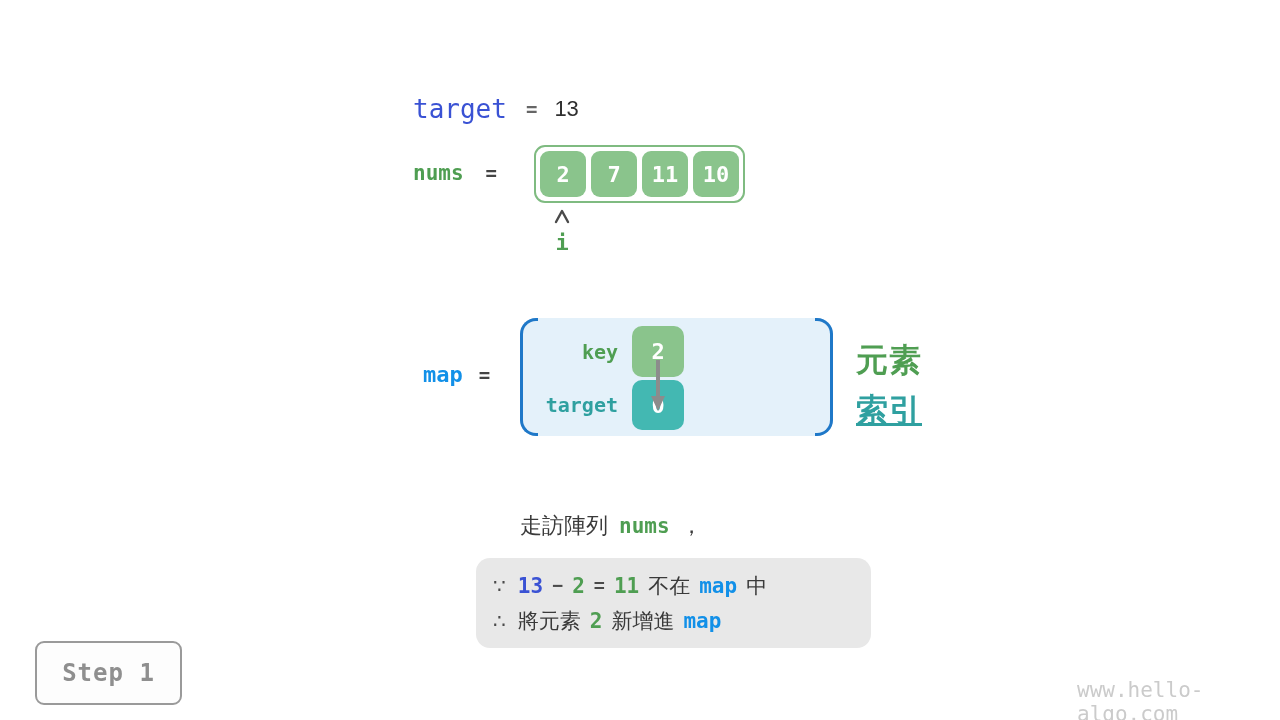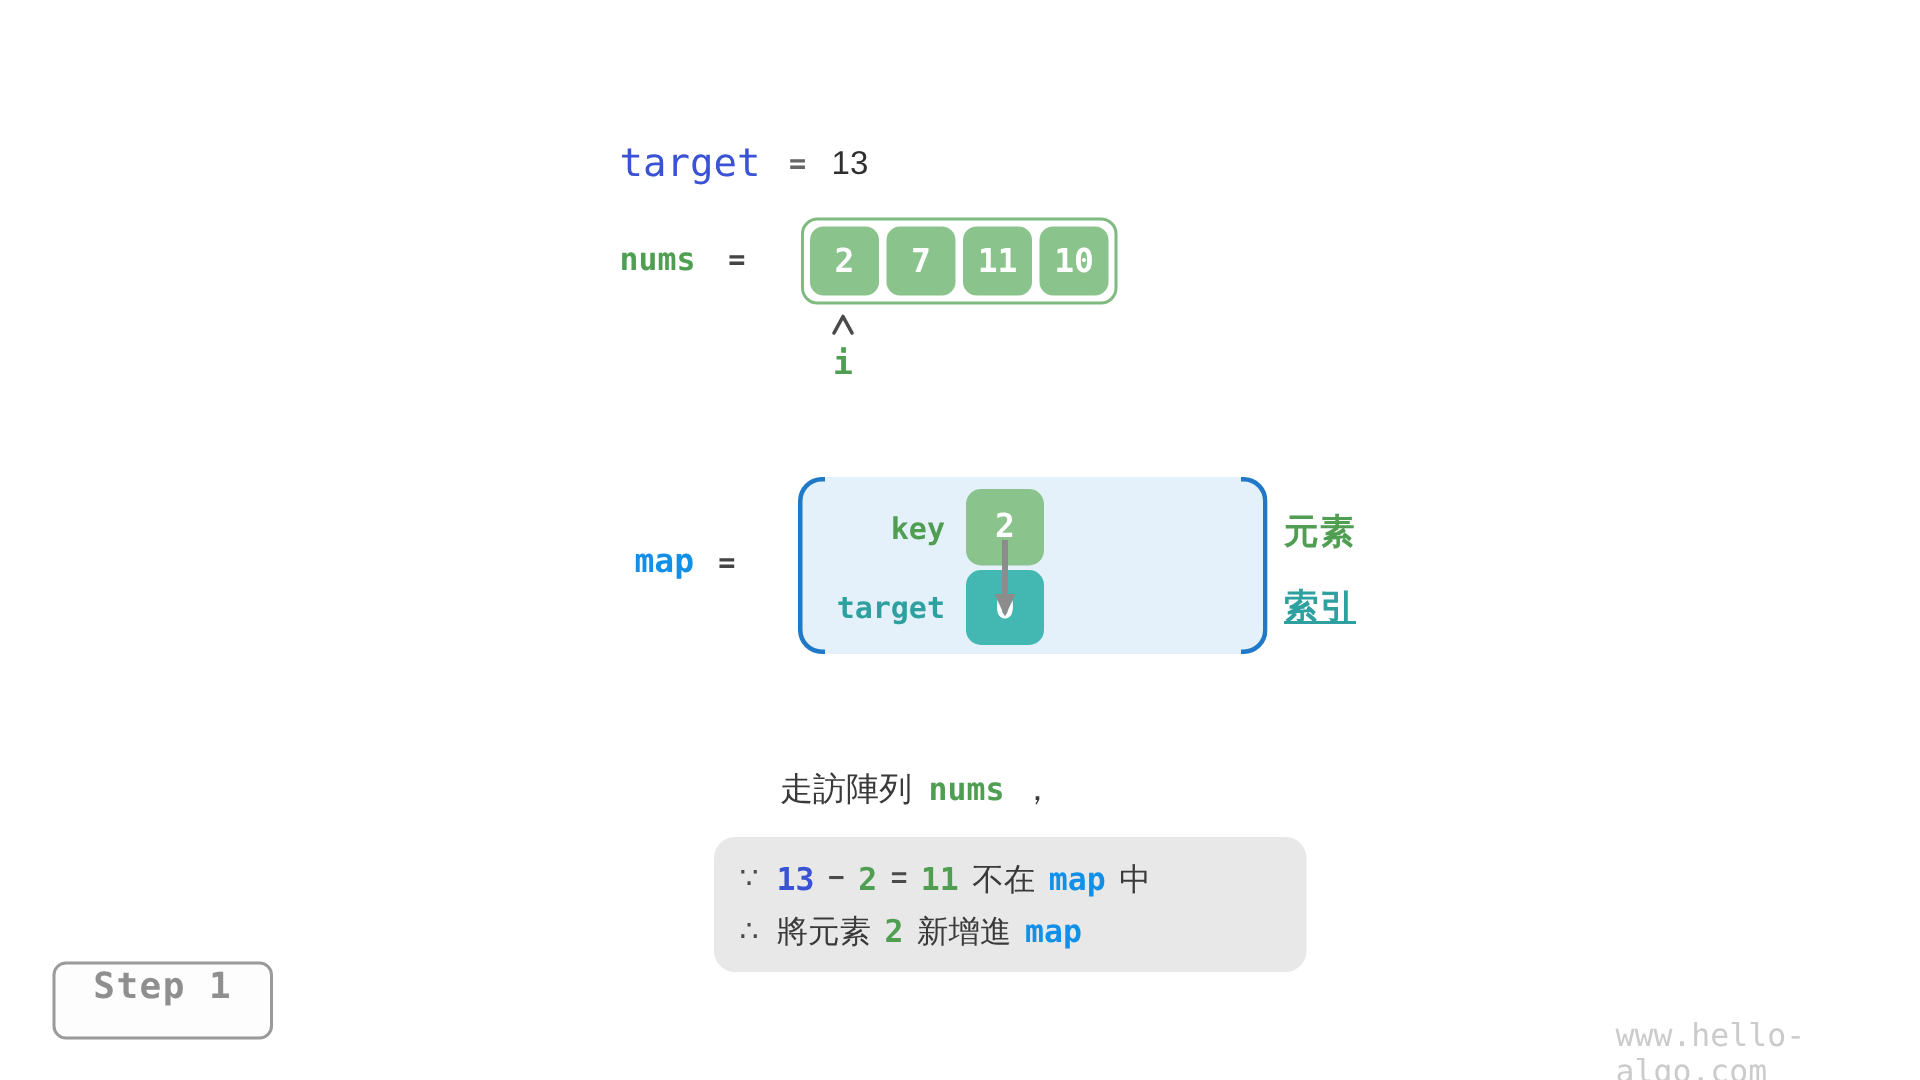--- a/index.html
+++ b/index.html
@@ -30,60 +30,60 @@
 
   
   .pointer-caret{position:absolute;left:553px;top:209px;width:18px;height:15px;}
   .pointer-i{position:absolute;left:553px;top:230px;width:18px;text-align:center;
     font-size:22px;font-weight:bold;color:var(--green,#4f9e52);}
 
   
   .map-label-row{position:absolute;left:423px;top:362px;display:flex;align-items:center;}
   .kw-map{font-size:22px;font-weight:bold;color:var(--azure-blue,#1290e8);}
   .map-eq{font-size:19px;color:#444;font-weight:bold;margin-left:16px;}
-  .map-box{position:absolute;left:532px;top:318px;width:313px;height:118px;
+  .map-box{position:absolute;left:520px;top:318px;width:313px;height:118px;
     background:var(--map-fill,#e4f1fa);border-radius:16px;}
   .bracket{position:absolute;top:0;bottom:0;width:18px;}
   .bracket.left{left:0;border:3px solid var(--bracket-blue,#1f78c8);border-right:none;
     border-radius:16px 0 0 16px;}
   .bracket.right{right:0;border:3px solid var(--bracket-blue,#1f78c8);border-left:none;
     border-radius:0 16px 16px 0;}
   .map-row-label{position:absolute;left:20px;width:78px;text-align:right;
     font-size:20px;font-weight:bold;}
   .map-row-label.key{top:22px;color:var(--green,#4f9e52);}
   .map-row-label.value{top:75px;color:var(--teal,#2fa0a0);}
   .map-cell{position:absolute;left:112px;width:52px;border-radius:10px;color:#fff;
     font-size:22px;font-weight:bold;display:flex;align-items:center;justify-content:center;}
   .map-cell.key{top:8px;height:51px;background:var(--green-fill,#8ac48c);}
   .map-cell.value{top:62px;height:50px;background:var(--teal-fill,#43b8b2);}
   .kv-arrow{position:absolute;left:126px;top:40px;width:24px;height:58px;}
-  .side-label{position:absolute;left:856px;font-size:23px;font-weight:bold;letter-spacing:1px;}
+  .side-label{position:absolute;left:856px;font-size:32px;font-weight:bold;letter-spacing:1px;}
   .side-label.element{top:339px;color:var(--green,#4f9e52);}
   .side-label.index{top:389px;color:var(--teal,#2fa0a0);text-decoration:underline;}
 
   
   .caption{position:absolute;left:520px;top:511px;display:flex;align-items:center;
     font-size:22px;color:var(--dark,#3a3a3a);}
   .caption .code{font-size:21px;font-weight:bold;color:var(--green,#4f9e52);margin:0 11px;}
 
   
   .note-box{position:absolute;left:476px;top:558px;width:395px;height:90px;
     background:var(--note-bg,#e8e8e8);border-radius:14px;padding:10px 0 0 17px;}
   .note-line{display:flex;align-items:center;gap:9px;height:35px;
     font-size:21px;color:var(--dark,#3a3a3a);}
   .note-line .sym{font-size:20px;color:#4a4a4a;margin-right:3px;}
   .num-blue{font-weight:bold;color:var(--royal-blue,#3a52d4);font-size:21px;}
   .num-green{font-weight:bold;color:var(--green,#4f9e52);font-size:21px;}
   .code-azure{font-weight:bold;color:var(--azure-blue,#1290e8);font-size:21px;}
   .op{color:#4a4a4a;font-weight:bold;font-size:19px;}
 
   
-  .step-box{position:absolute;left:35px;top:641px;width:147px;height:52px;
+  .step-box{position:absolute;left:35px;top:641px;width:147px;height:64px;
     border:2px solid #9a9a9a;border-radius:9px;background:#fdfdfd;
-    display:flex;align-items:flex-start;justify-content:center;}
+    display:flex;align-items:center;justify-content:center;}
   .step-text{font-size:24px;font-weight:bold;color:var(--gray,#8f8f8f);letter-spacing:1px;}
   .watermark{position:absolute;left:1077px;top:678px;font-size:21px;color:#cbcbcb;}
 </style>
 </head>
 <body>
 
 <div class="canvas">
 
   <div class="target-row">
     <span class="kw-target mono">target</span>

